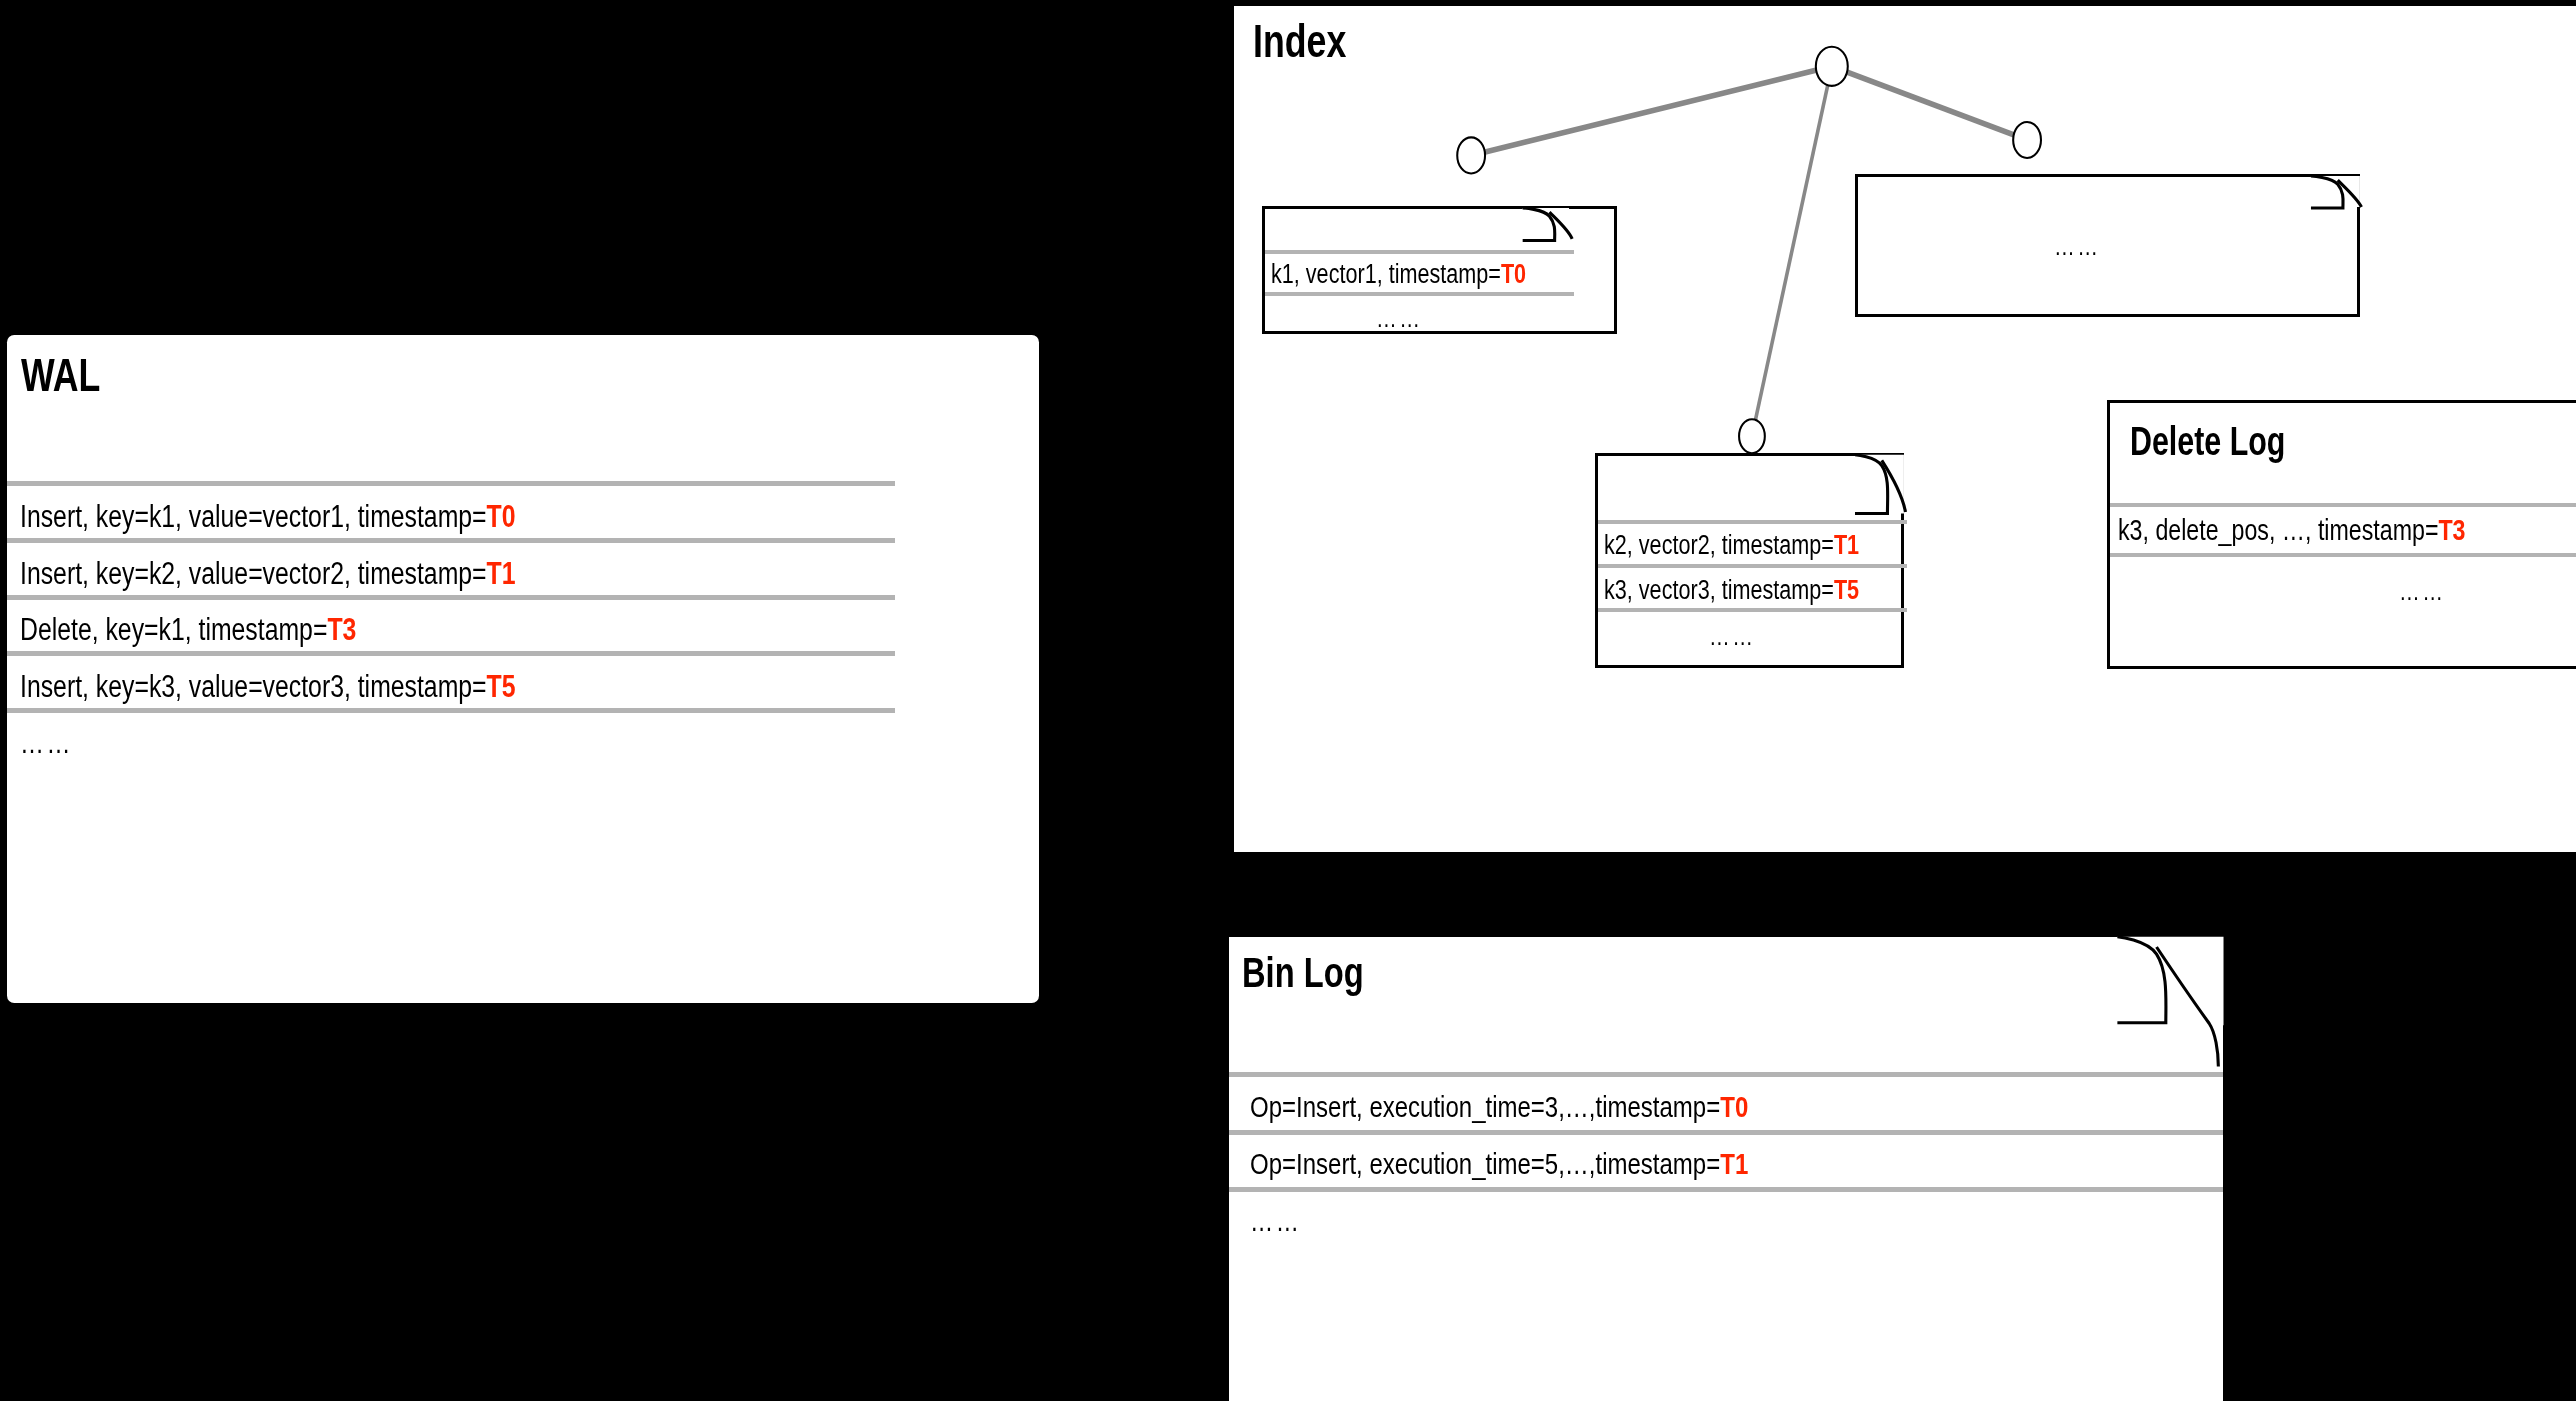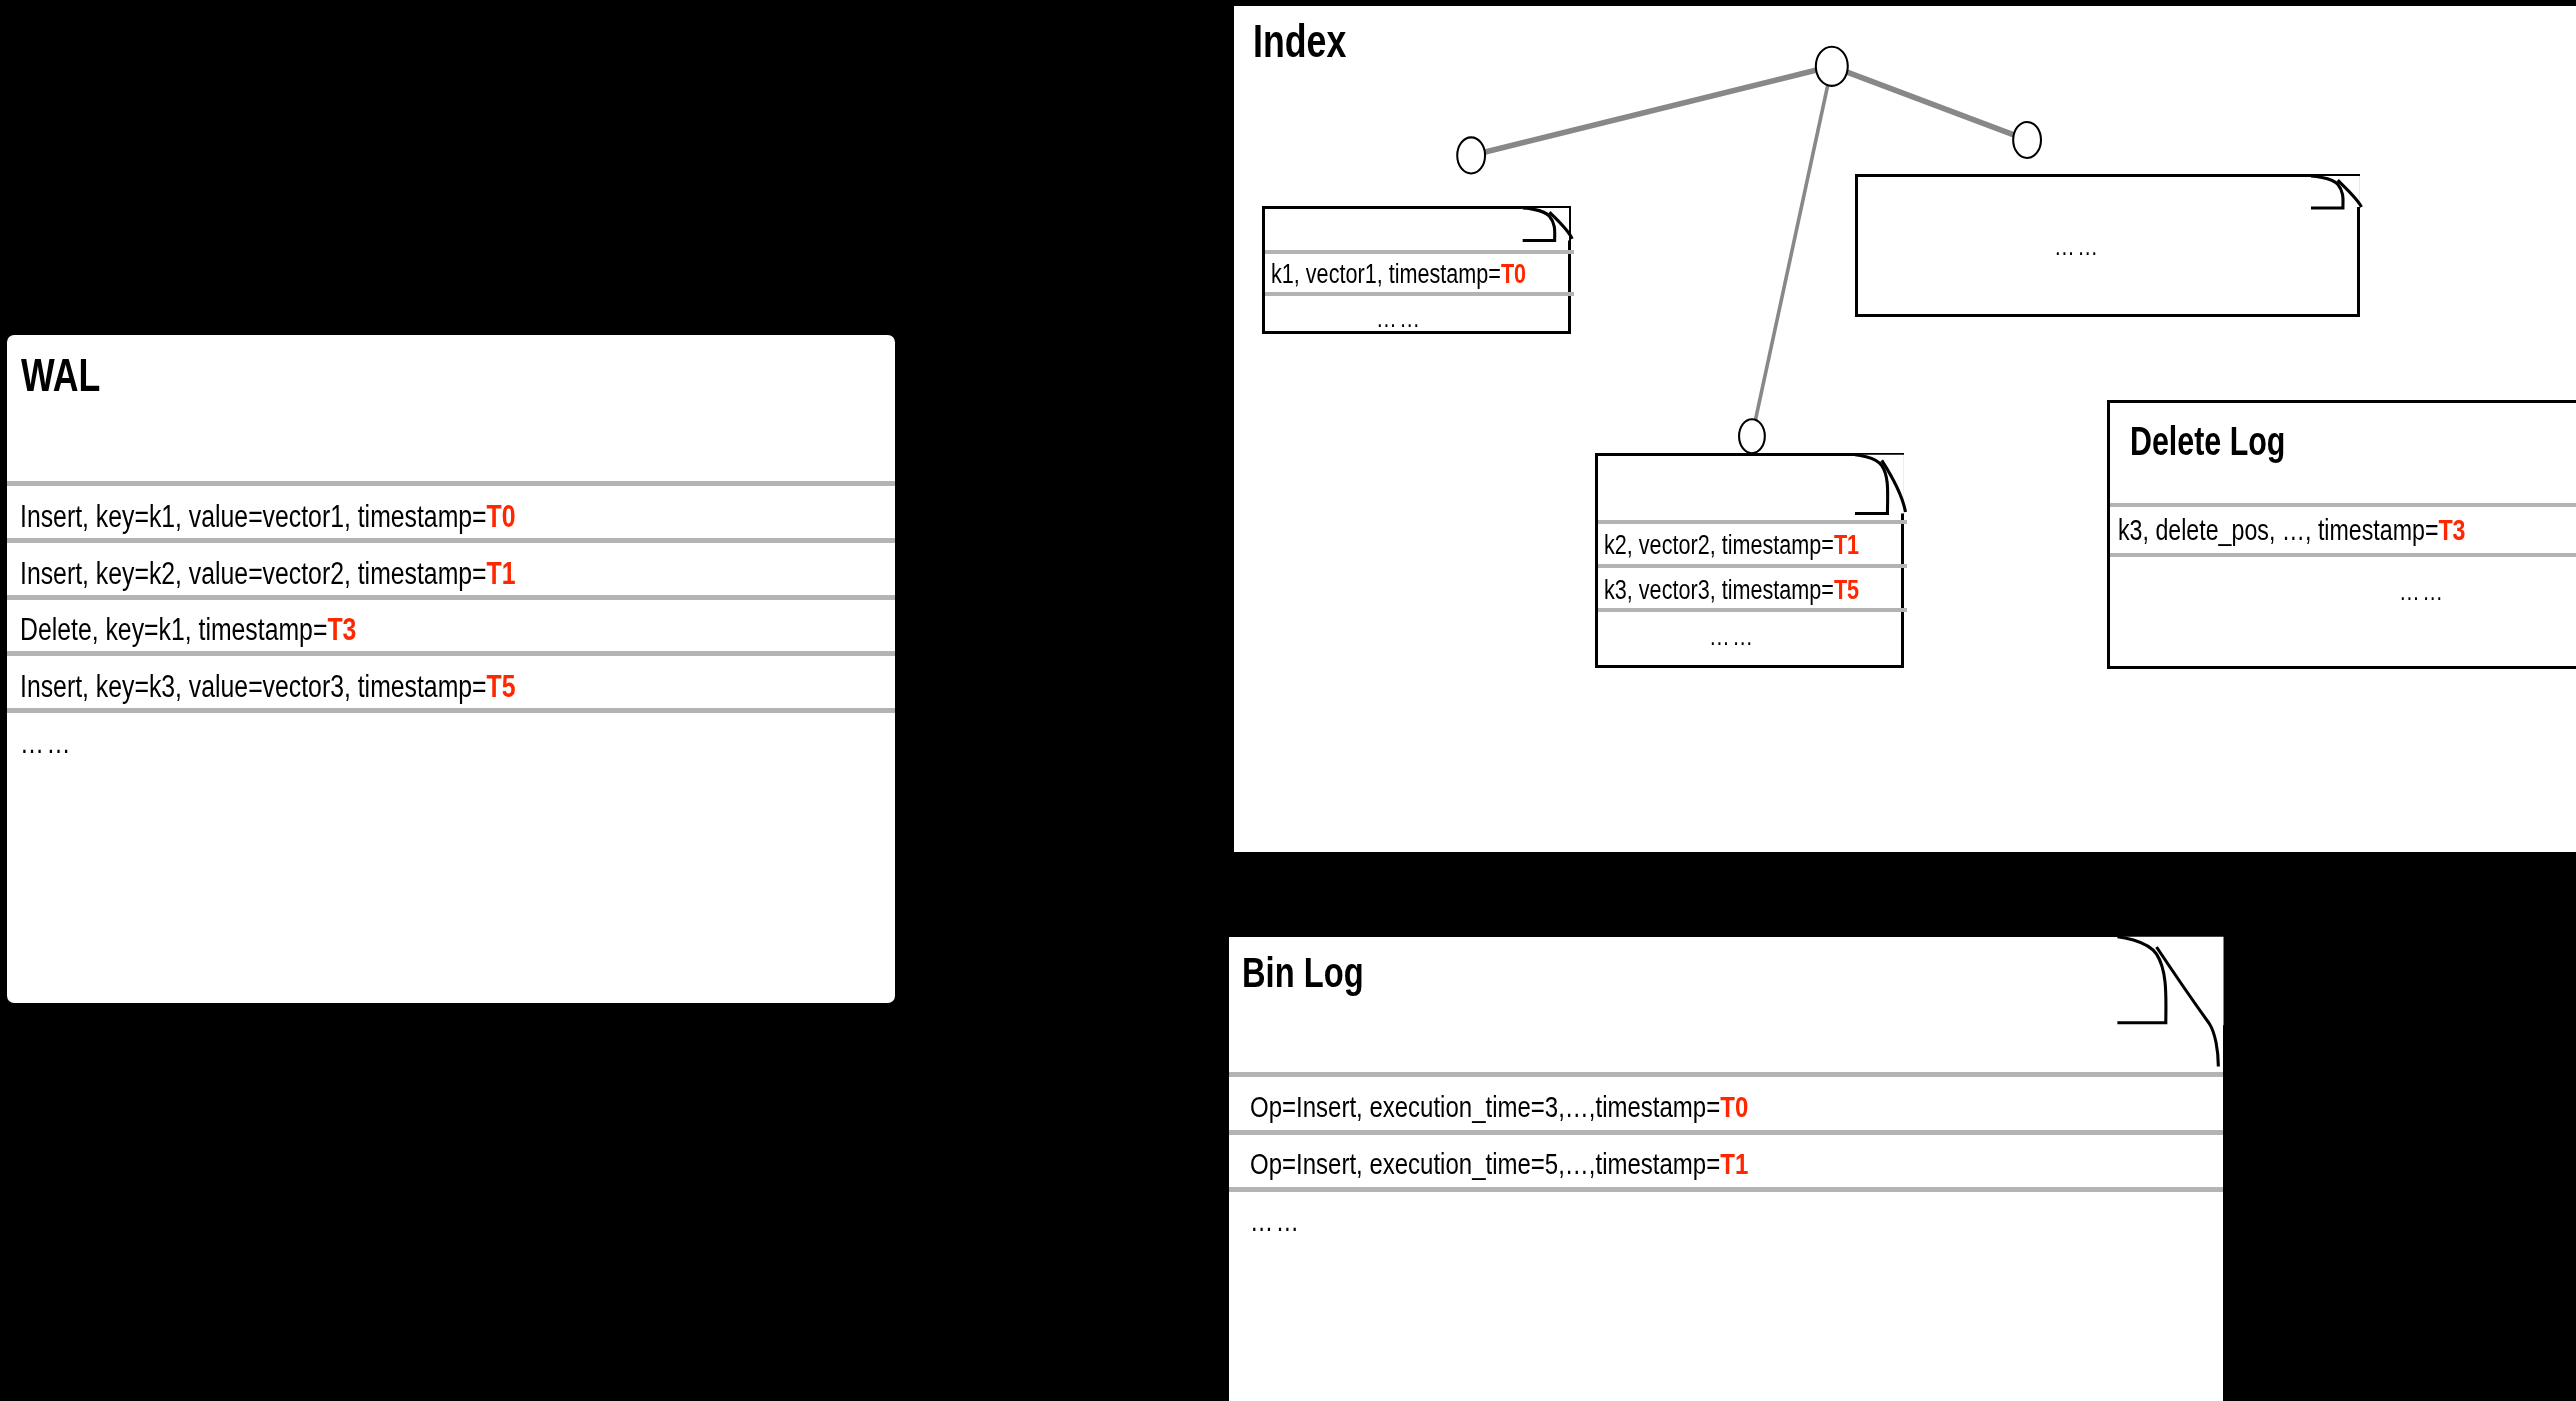--- a/index.html
+++ b/index.html
@@ -26,21 +26,21 @@
 
   svg.overlay{position:absolute;left:0;top:0;pointer-events:none;}
   .circ{fill:#fff;stroke:#000;stroke-width:4;}
   .edge{stroke:#888888;fill:none;}
   .fold{fill:none;stroke:#000;stroke-width:6;}
   .foldfill{fill:#fff;stroke:none;}
 </style>
 </head>
 <body>
 
-<div class="panel rounded" style="left:6.7px;top:335px;width:888px;height:668px;">
+<div class="panel rounded" style="left:6.7px;top:335px;width:1032px;height:668px;">
 
   <div class="title" style="left:14.4px;top:15.5px;font-size:47px;line-height:47px;">WAL</div>
 
   <div class="sep" style="left:0px;top:146px;width:888px;height:4.6px;"></div>
   <div class="row-text" style="left:13.4px;top:166px;font-size:31px;line-height:31px;">
     <span>Insert, key=k1, value=vector1, timestamp=</span><span class="ts">T0</span>
   </div>
 
   <div class="sep" style="left:0px;top:203px;width:888px;height:4.6px;"></div>
   <div class="row-text" style="left:13.4px;top:223px;font-size:31px;line-height:31px;">
@@ -69,21 +69,21 @@
     <line class="edge" x1="1160" y1="117" x2="460" y2="290" stroke-width="11"></line>
     <line class="edge" x1="1160" y1="117" x2="1539" y2="260" stroke-width="11"></line>
     <line class="edge" x1="1160" y1="117" x2="1005" y2="835" stroke-width="7"></line>
 
     <ellipse class="circ" cx="1160" cy="117" rx="31" ry="38"></ellipse>
     <ellipse class="circ" cx="460" cy="290" rx="27" ry="35"></ellipse>
     <ellipse class="circ" cx="1539" cy="260" rx="27" ry="35"></ellipse>
     <ellipse class="circ" cx="1005" cy="835" rx="25" ry="33"></ellipse>
   </svg>
 
-  <div class="nodebox" style="left:28px;top:200px;width:309px;height:128px;">
+  <div class="nodebox" style="left:28px;top:200px;width:355px;height:128px;">
     <div class="sep" style="left:0px;top:41px;width:309px;height:4.1px;"></div>
     <div class="row-text" style="left:6.2px;top:52px;font-size:27px;line-height:27px;">
       <span>k1, vector1, timestamp=</span><span class="ts">T0</span>
     </div>
     <div class="sep" style="left:0px;top:83px;width:309px;height:4.1px;"></div>
     <div class="ell" style="left:111px;top:96px;font-size:26px;line-height:26px;">……</div>
   </div>
   <svg class="overlay" width="1581" height="846" viewBox="0 0 3068 1642">
     <path class="foldfill" d="M560 392 L560 455 L650 455 L650 392 Z"></path>
     <path class="fold" d="M560 392 C 560 392, 600 394, 612 408 C 625 424, 622 440, 622 455 L 560 455"></path>

